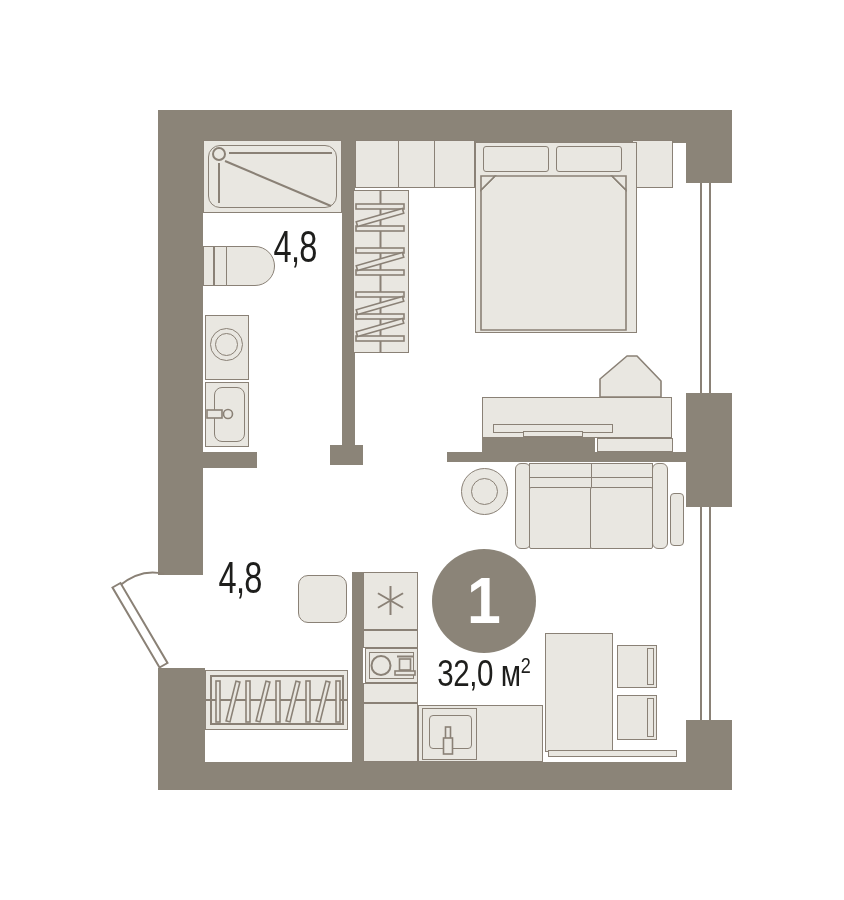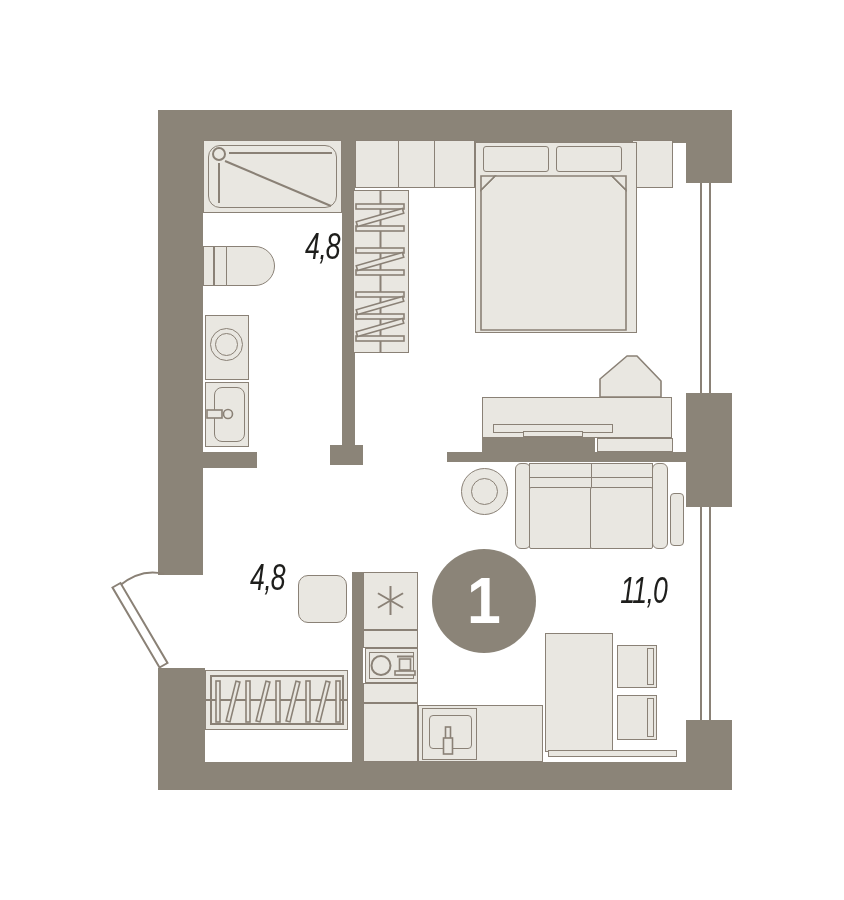--- a/index.html
+++ b/index.html
@@ -11,22 +11,22 @@
         font-family:"Liberation Sans",sans-serif;color:var(--text);}
   .wall{position:absolute;background:var(--wall);}
   .furn{position:absolute;background:var(--fill);border:1.6px solid var(--line);box-sizing:border-box;}
   .nofill{background:transparent;}
   .window{position:absolute;background:var(--bg);border-left:2.6px solid var(--line);
           border-right:2.6px solid var(--line);box-sizing:border-box;}
   .overlay{position:absolute;left:0;top:0;pointer-events:none;}
   .ln{stroke:var(--line);fill:none;stroke-width:2;}
   .lnf{stroke:var(--line);fill:var(--fill);stroke-width:1.6;}
   .lnw{stroke:var(--line);fill:#fff;stroke-width:2;}
-  .label{position:absolute;display:flex;align-items:center;justify-content:flex-end;
-         font-size:36px;letter-spacing:-1px;font-style:italic;}
+  .label{position:absolute;display:flex;align-items:center;justify-content:flex-start;
+         font-size:44px;letter-spacing:-1px;}
   .label>span{display:inline-block;transform:scaleX(0.74);white-space:nowrap;}
   .badge{position:absolute;border-radius:50%;background:var(--wall);display:flex;
          align-items:center;justify-content:center;}
   .badge>span{color:var(--badge_text);font-weight:bold;font-size:64px;transform:scaleX(0.95);}
   .area-text{position:absolute;display:flex;align-items:center;justify-content:center;font-size:36px;}
   .area-text>span{transform:scaleX(0.82);white-space:nowrap;letter-spacing:-0.5px;}
   .area-text sup{font-size:22px;}
   .circle{border-radius:50%;}
   .abs{position:absolute;box-sizing:border-box;}
 </style>
@@ -190,22 +190,22 @@
       <rect class="lnf" x="443.5" y="738" width="9" height="16"></rect>
     </g>
   </svg>
 
   <div class="label" style="left:266px;top:227px;width:80px;height:40px;">
     <span>4,8</span>
   </div>
   <div class="label" style="left:211px;top:558px;width:80px;height:40px;">
     <span>4,8</span>
   </div>
-  <div class="label" style="left:595px;top:571px;width:80px;height:40px;">
-    <span>11,0</span>
-  </div>
 
   <div class="badge" style="left:432px;top:549px;width:104px;height:104px;">
     <span>1</span>
   </div>
 
+  <div class="area-text" style="left:414px;top:656px;width:140px;height:36px;">
+    <span><span>32,0</span>&nbsp;<span>м</span><sup>2</sup></span>
+  </div>
 
 </div>
 
 </body></html>

